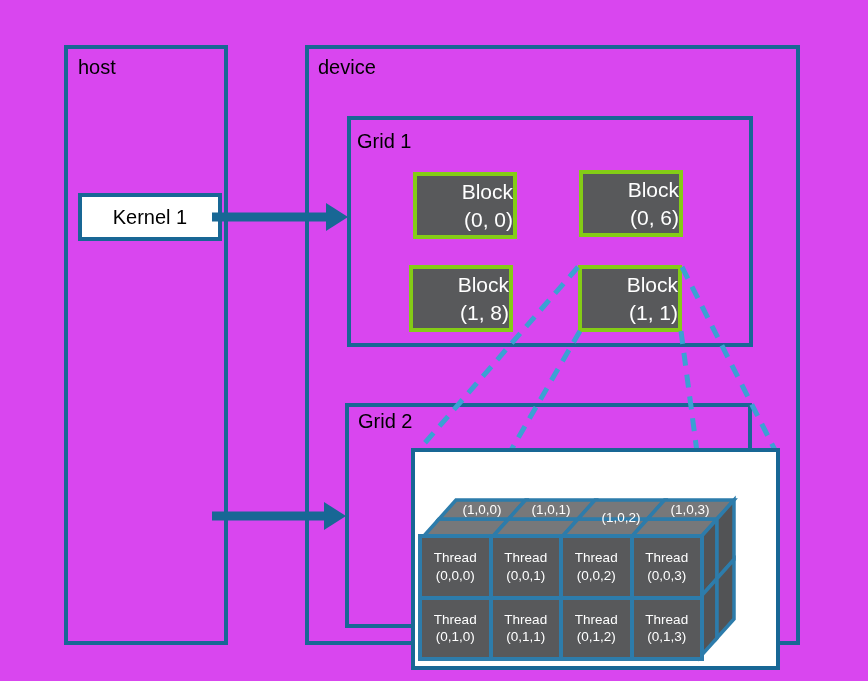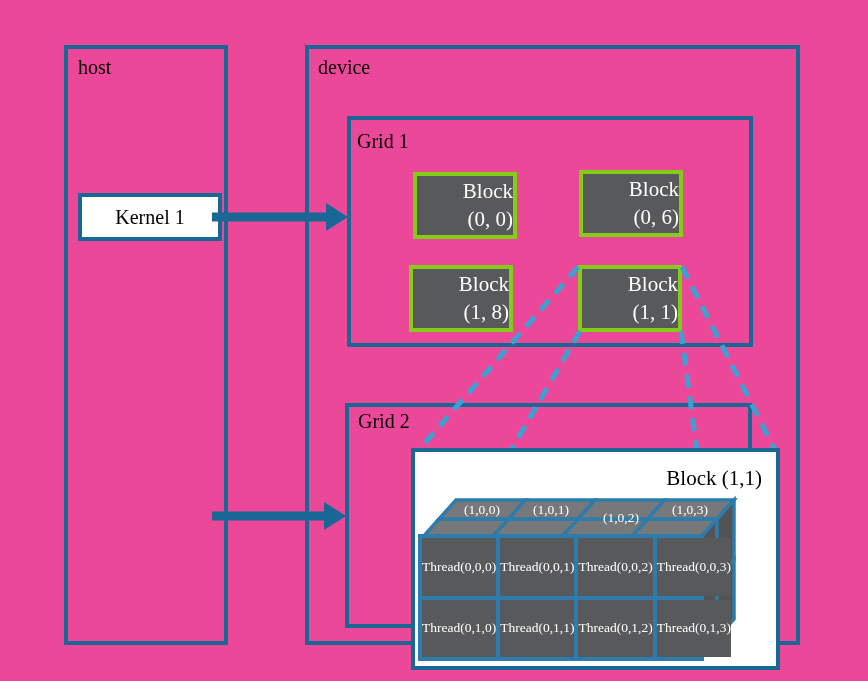--- a/index.html
+++ b/index.html
@@ -1,18 +1,18 @@
 <!DOCTYPE html>
 <html><head>
 <meta charset="utf-8">
 <style>
   html,body{margin:0;padding:0;background:#ffffff;}
   #canvas{
-    position:relative;width:868px;height:681px;background:#ec4899;
-    font-family:Liberation Serif, serif;overflow:hidden;
+    position:relative;width:868px;height:681px;background:#d946ef;
+    font-family:Liberation Sans, sans-serif;overflow:hidden;
   }
   .abs{position:absolute;box-sizing:border-box;}
   .outline-box{border:4px solid #186795;background:transparent;}
   .corner-label{color:#000;font-size:20px;white-space:nowrap;}
   .gray-block{
     background:#58595b;border:4px solid #84cc16;color:#fff;
     display:flex;flex-direction:column;align-items:flex-end;justify-content:center;
     font-size:21px;line-height:1.3;text-align:center;
   }
   .kernel-box{
@@ -25,21 +25,21 @@
   .topface-label{
     color:#fff;font-size:13.5px;text-align:center;width:70px;height:19px;
     line-height:19px;white-space:nowrap;
   }
   #thread-grid{
     left:418px;top:534px;width:286px;height:127px;background:#2d7cab;
     display:grid;grid-template-columns:repeat(4,1fr);grid-template-rows:repeat(2,1fr);
     gap:4px;padding:4px;
   }
   .thread-cell{
-    background:#58595b;color:#fff;display:flex;flex-direction:row;
+    background:#58595b;color:#fff;display:flex;flex-direction:column;
     align-items:center;justify-content:center;font-size:13.5px;line-height:1.3;
     text-align:center;
   }
 </style>
 </head>
 <body>
 
 <div id="canvas">
 
   <div class="abs outline-box" style="left:64px;top:45px;width:164px;height:600px;"></div>
@@ -107,21 +107,20 @@
     </g>
 
     <g fill="#525355" stroke="#2d7cab" stroke-width="3.5">
       <polygon points="700,538 717,519 717,578.5 700,597.5"></polygon>
       <polygon points="717,519 734,500 734,559.5 717,578.5"></polygon>
       <polygon points="700,597.5 717,578.5 717,638 700,657"></polygon>
       <polygon points="717,578.5 734,559.5 734,619 717,638"></polygon>
     </g>
   </svg>
 
-  <div class="abs top-layer expanded-title" style="left:560px;top:466px;width:202px;">Block (1,1)</div>
 
   <div class="abs top-layer topface-label" style="left:447px;top:500px;">(1,0,0)</div>
   <div class="abs top-layer topface-label" style="left:516px;top:500px;">(1,0,1)</div>
   <div class="abs top-layer topface-label" style="left:586px;top:500px;margin-top:8px;">(1,0,2)</div>
   <div class="abs top-layer topface-label" style="left:655px;top:500px;">(1,0,3)</div>
 
   <div id="thread-grid" class="abs top-layer">
     <div class="thread-cell">
       <span>Thread</span>
       <span>(0,0,0)</span>

